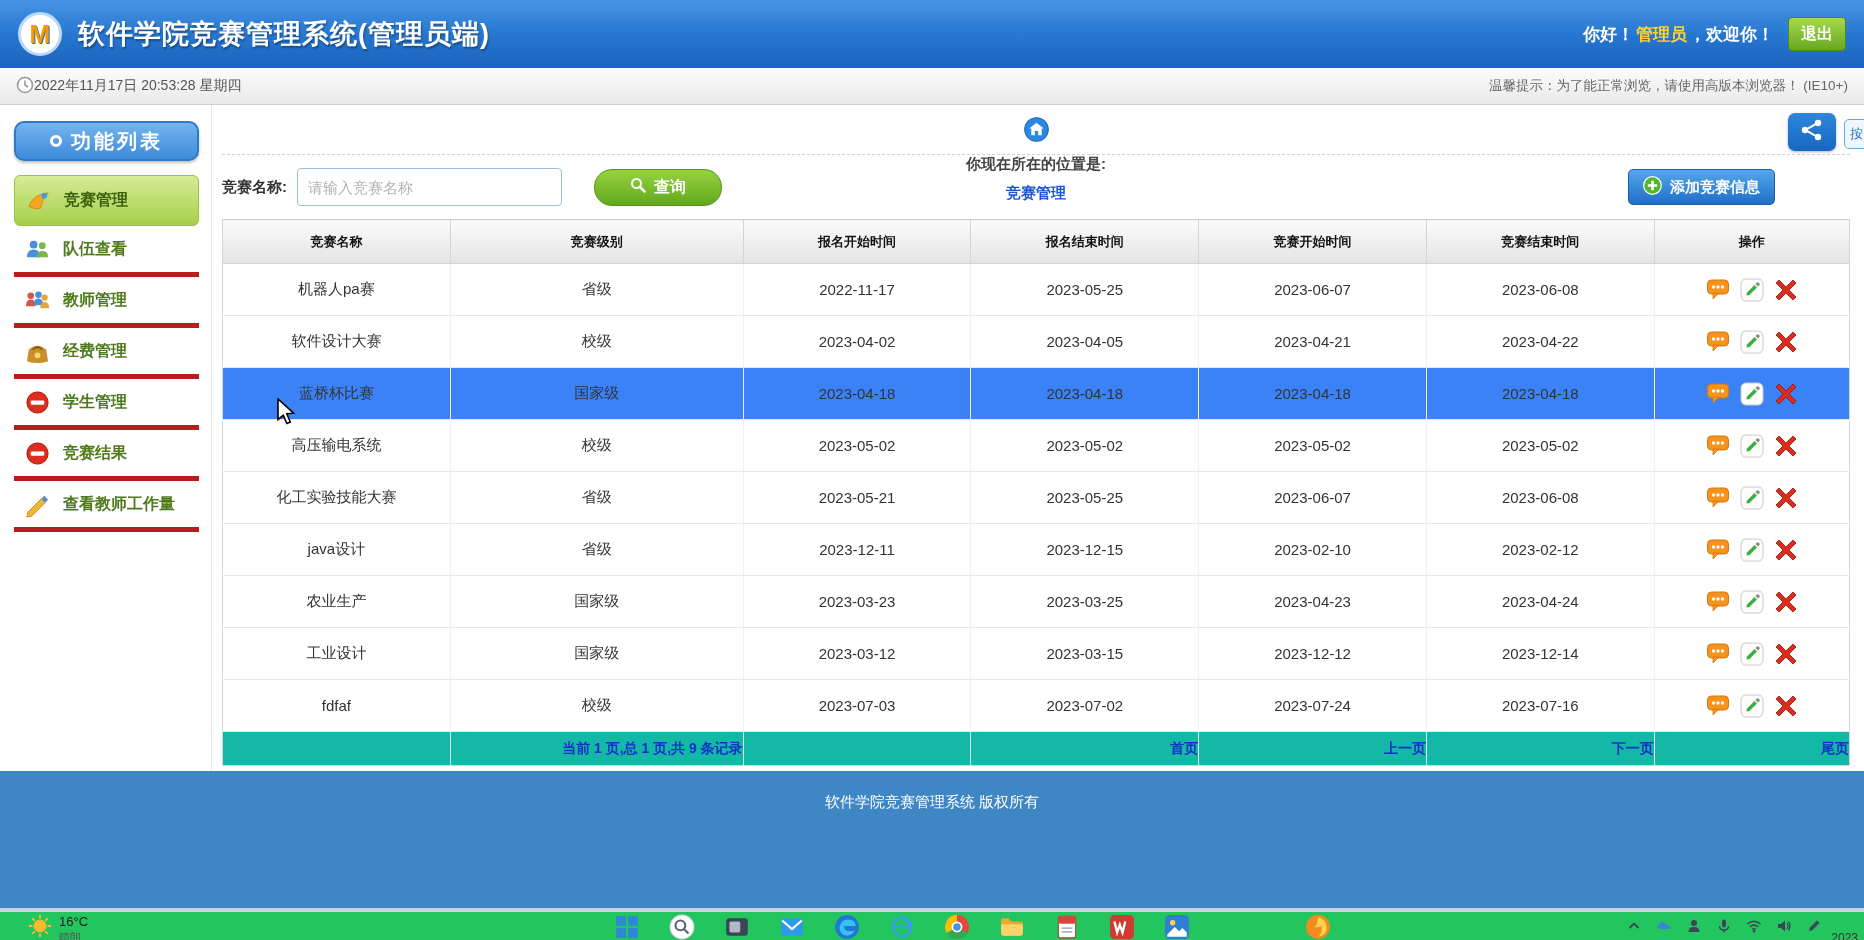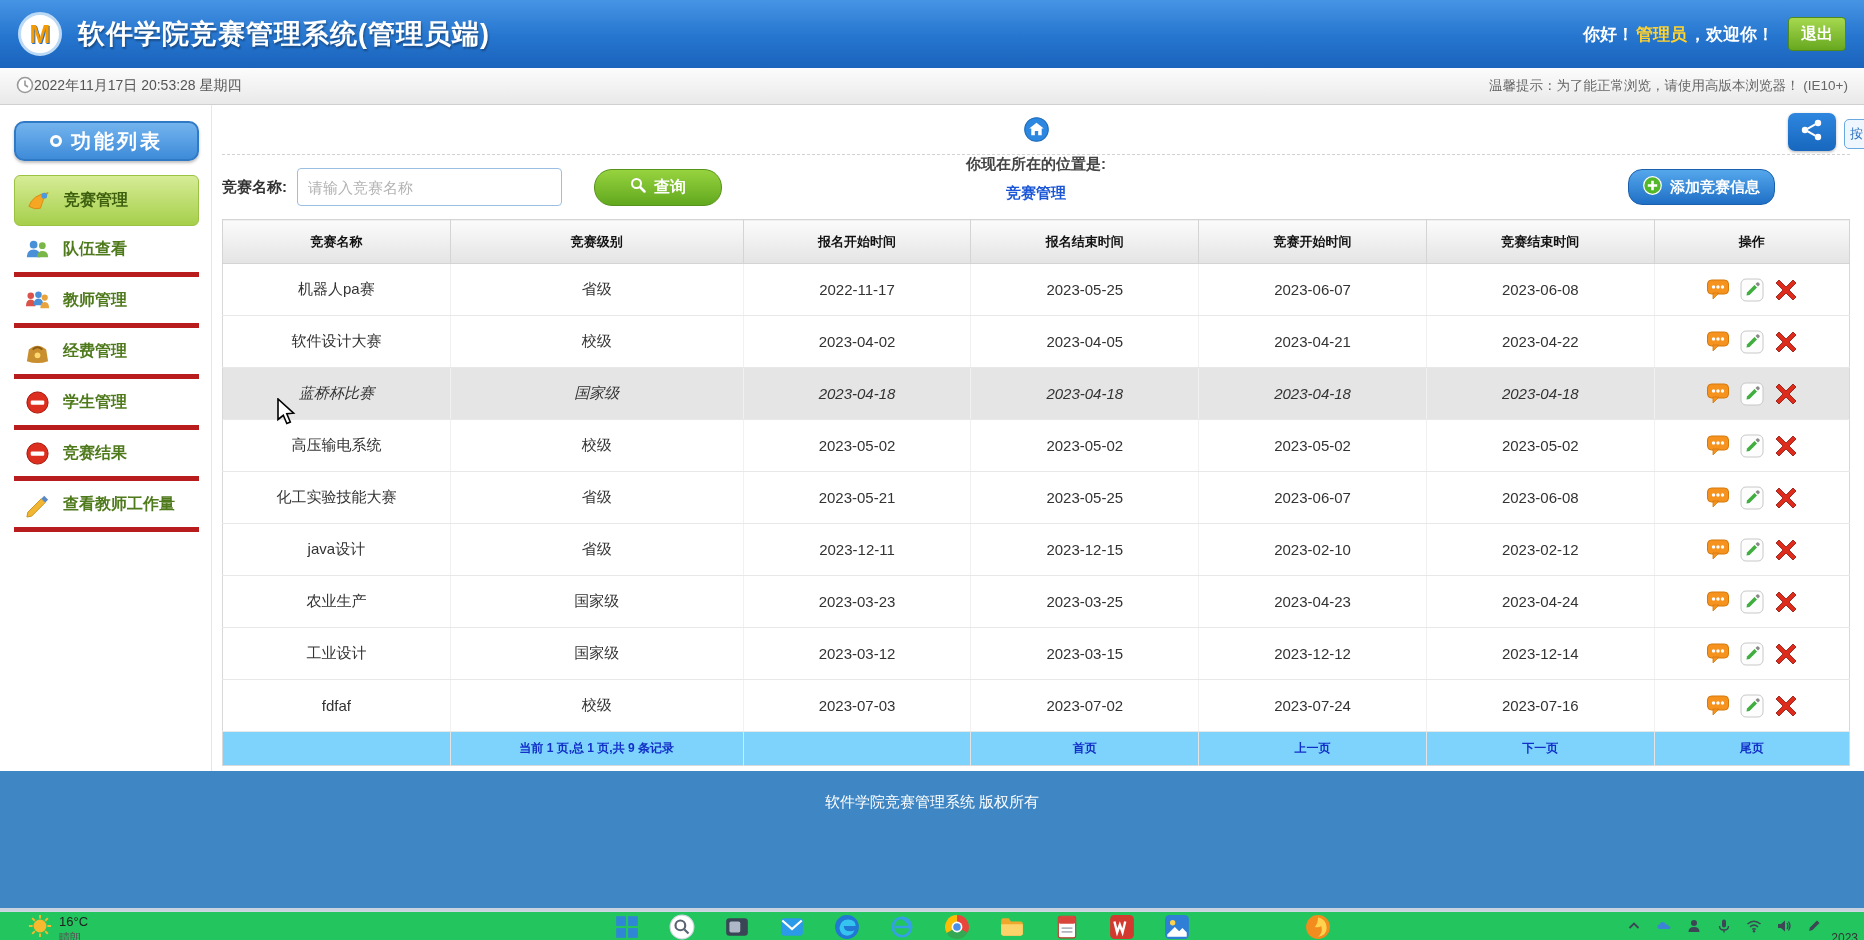--- a/index.html
+++ b/index.html
@@ -51,34 +51,34 @@
 
   .toolbar { height:64px; display:flex; align-items:center; position:relative; }
   .search-label { font-size:15px; font-weight:bold; color:#333; }
   .search-input { width:265px; height:38px; margin-left:10px; border:1px solid #9bbfe0; border-radius:4px;
                   padding:0 10px; font-size:15px; color:#333; outline:none; }
   .search-input::placeholder { color:#b3b3b3; }
   .query-btn { margin-left:32px; width:128px; height:37px; border-radius:18px;
                background:linear-gradient(#97d33f,#61a81e); border:1px solid #55931a; color:#fff;
                font-size:16px; font-weight:bold; display:flex; align-items:center; justify-content:center;
                gap:8px; cursor:pointer; }
-  .add-btn { position:absolute; right:75px; top:14px; height:36px; padding:0 14px; border-radius:14px;
+  .add-btn { position:absolute; right:75px; top:14px; height:36px; padding:0 14px; border-radius:5px;
              background:linear-gradient(#55a7ec,#1f6fc6); border:1px solid #1b60ad; color:#fff; font-size:15px;
              font-weight:bold; display:flex; align-items:center; gap:8px; cursor:pointer; }
 
   
   table { width:100%; border-collapse:collapse; border:1px solid #d8d8d8; }
   thead th { height:44px; background:linear-gradient(#fbfbfb,#e4e4e4); border:1px solid #d4d4d4;
              font-size:13px; color:#111; }
   tbody td { height:52px; text-align:center; font-size:15px; color:#333;
              border-bottom:1px solid #e8e8e8; border-right:1px solid #f1f1f1; }
   tbody td:last-child { border-right:none; }
-  tbody tr.hl { background:#e5e5e5;font-style:italic; }
-  tfoot td { height:34px; background:#7dd3fc; border-top:1px solid #cfcfcf; border-right:1px solid #e4e4e4;
-             text-align:center; font-size:12px; color:#1230c8; font-weight:bold; white-space:nowrap; }
+  tbody tr.hl { background:#3b82f6; }
+  tfoot td { height:34px; background:#14b8a6; border-top:1px solid #cfcfcf; border-right:1px solid #e4e4e4;
+             text-align:right; font-size:14px; color:#1230c8; font-weight:bold; white-space:nowrap; }
   tfoot td:last-child { border-right:none; }
   tfoot a { color:#1230c8; cursor:pointer; text-decoration:none; }
   .act { display:inline-flex; width:24px; height:24px; margin:0 5px; vertical-align:middle; cursor:pointer; }
   .act svg { width:100%; height:100%; }
 
   
   .footer-band { height:137px; background:#3e86c4; color:#fff; font-size:15px; text-align:center; padding-top:22px; }
   .gap-strip { height:3px; background:#c9d3e0; }
   .taskbar { height:29px; background:#22c55e; border-top:1px solid #cfd7e4; position:relative; }
   .weather { position:absolute; left:28px; top:2px; display:flex; gap:7px; align-items:flex-start; }

